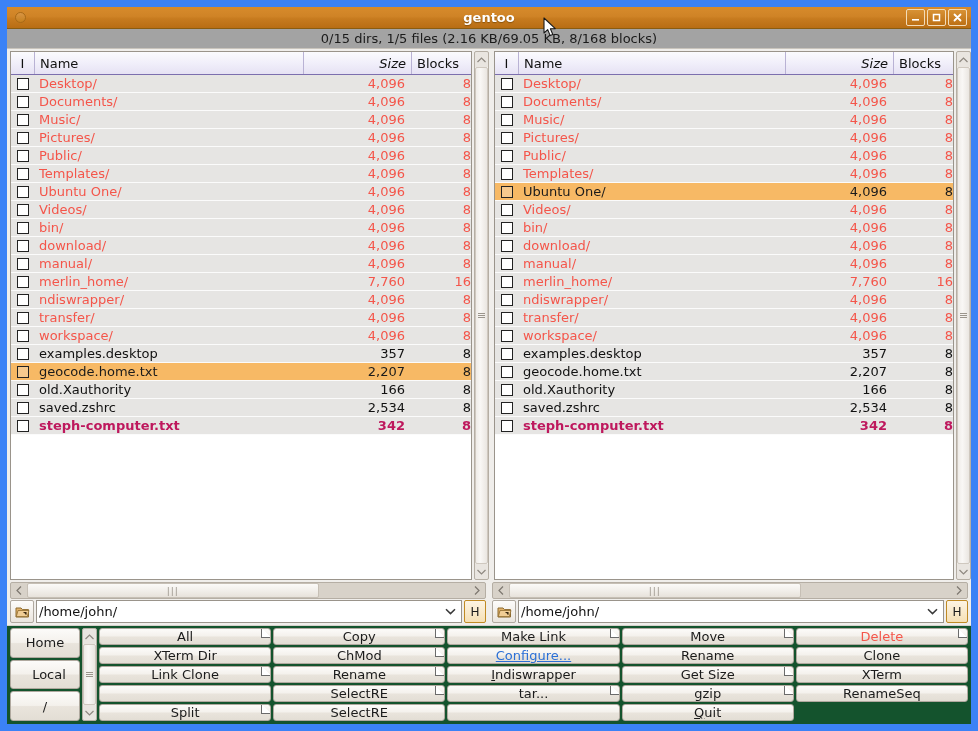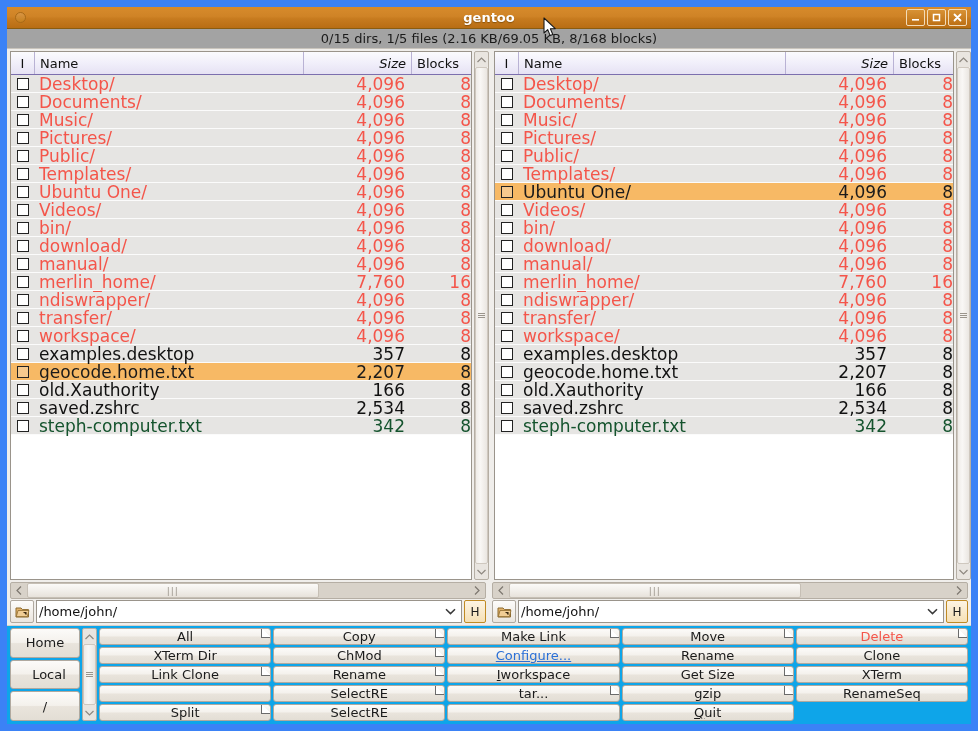--- a/index.html
+++ b/index.html
@@ -142,40 +142,40 @@
     overflow: hidden;
     background: #ffffff;
   }
   .row {
     display: flex;
     height: 18px;
     align-items: center;
     background: #e6e5e3;
     border-bottom: 1px solid #fbfbfb;
     box-sizing: border-box;
-    font-size: 17px;
+    font-size: 13px;
   }
   .row.sel { background: #f7b965; }
   .cell { box-sizing: border-box; padding: 0 5px; white-space: nowrap; overflow: hidden; }
   .c-check  { width: 24px; display: flex; align-items: center; justify-content: center; padding:0; }
   .c-name   { flex: 1 1 auto; padding-left: 4px; }
   .c-size   { width: 108px; text-align: right; padding-right: 6px; }
   .c-blocks { width: 60px; text-align: right; padding-right: 0px; }
 
   .chk {
     width: 12px; height: 12px;
     border: 1px solid #222;
     background: #ffffff;
     box-sizing: border-box;
   }
   .row.sel .chk { background: #f5c98e; }
 
   .t-dir  { color: #f4554a; }
   .t-file { color: #111111; }
-  .t-link { color: #14532d; }
+  .t-link { color: #be185d; font-weight: bold; }
   .row.sel .t-dir,
   .row.sel .t-file,
   .row.sel .t-link { color: #1b1b1b; }
 
   
   .vscroll {
     width: 15px; flex: 0 0 15px;
     margin-left: 2px;
     background: #e9e5e0;
     border: 1px solid #b5aea4;
@@ -280,21 +280,21 @@
     font-size: 12px; color: #1b1b1b;
     box-sizing: border-box;
   }
 
   
   .btnbar {
     flex: 0 0 91px;
     display: flex;
     padding: 2px 3px 3px 3px;
     box-sizing: border-box;
-    background: #0ea5e9;
+    background: #14532d;
     border-top: 1px solid #d6d1ca;
     justify-content: flex-end;
   }
   .btn-col-left {
     width: 70px; flex: 0 0 70px;
     display: flex; flex-direction: column;
     gap: 2px;
     margin-right: 2px;
   }
   .leftscroll {
@@ -883,21 +883,21 @@
         <div class="btn danger flag">Delete</div>
         <div class="btn">XTerm Dir</div>
         <div class="btn flag">ChMod</div>
         <div class="btn linklike">Configure...</div>
         <div class="btn">Rename</div>
         <div class="btn">Clone</div>
         <div class="btn flag">Link Clone</div>
         <div class="btn flag">Rename</div>
         <div class="btn">
           <span class="mn">I</span>
-          <span>workspace</span>
+          <span>ndiswrapper</span>
         </div>
         <div class="btn flag">Get Size</div>
         <div class="btn">XTerm</div>
         <div class="btn"></div>
         <div class="btn flag">SelectRE</div>
         <div class="btn flag">tar...</div>
         <div class="btn flag">gzip</div>
         <div class="btn">RenameSeq</div>
         <div class="btn flag">Split</div>
         <div class="btn">SelectRE</div>

